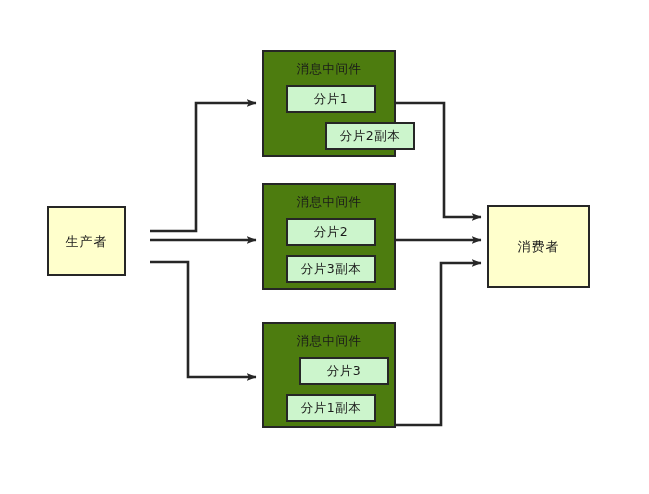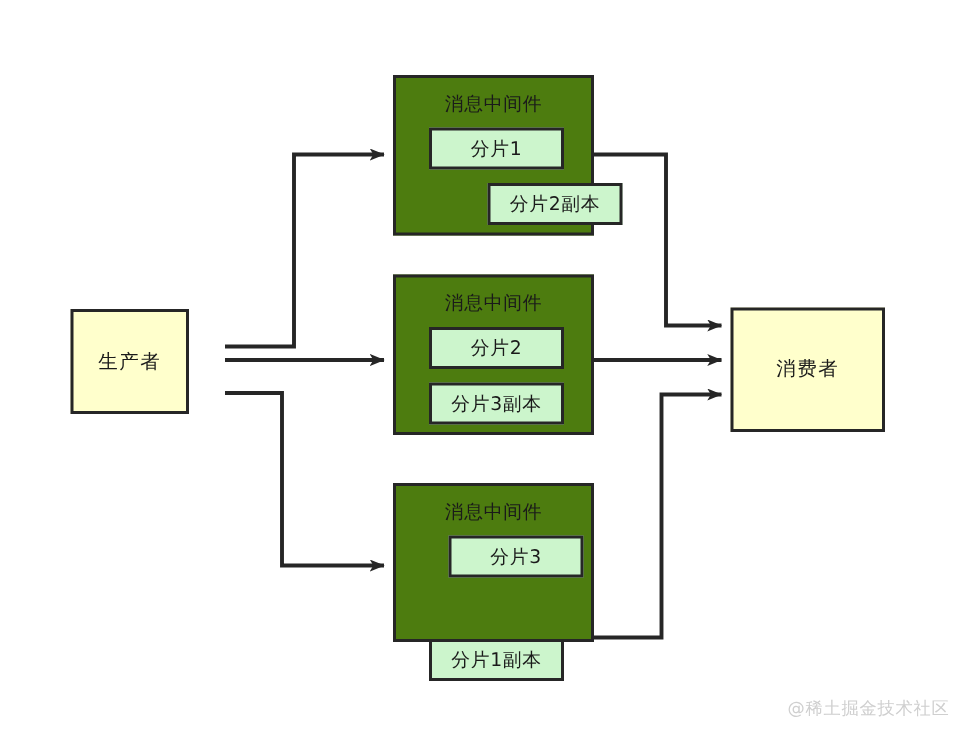--- a/index.html
+++ b/index.html
@@ -94,24 +94,23 @@
     <div class="shard" style="left:22px;top:70px;width:90px;height:28px;">
       <span class="slabel">分片3副本</span>
     </div>
   </div>
 
   <div class="node broker" style="left:262px;top:322px;width:134px;height:106px;">
     <div class="broker-title">消息中间件</div>
     <div class="shard" style="left:22px;top:33px;width:90px;height:28px;margin-left:13px;">
       <span class="slabel">分片3</span>
     </div>
-    <div class="shard" style="left:22px;top:70px;width:90px;height:28px;margin-top:32px;">
+    <div class="shard" style="left:22px;top:70px;width:90px;height:28px;">
       <span class="slabel">分片1副本</span>
     </div>
   </div>
 
   <div class="node endpoint" style="left:487px;top:205px;width:103px;height:83px;">
     <span class="label">消费者</span>
   </div>
 
-  <div class="watermark">@稀土掘金技术社区</div>
 
 </div>
 
 </body></html>

